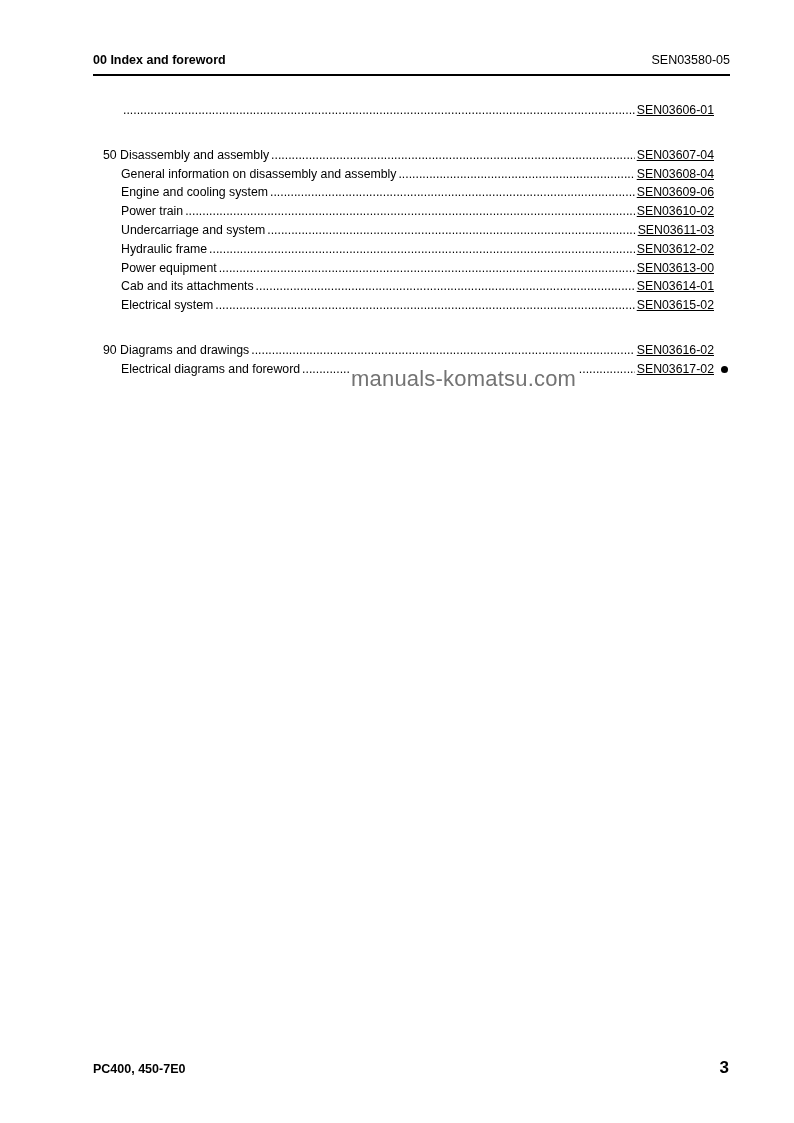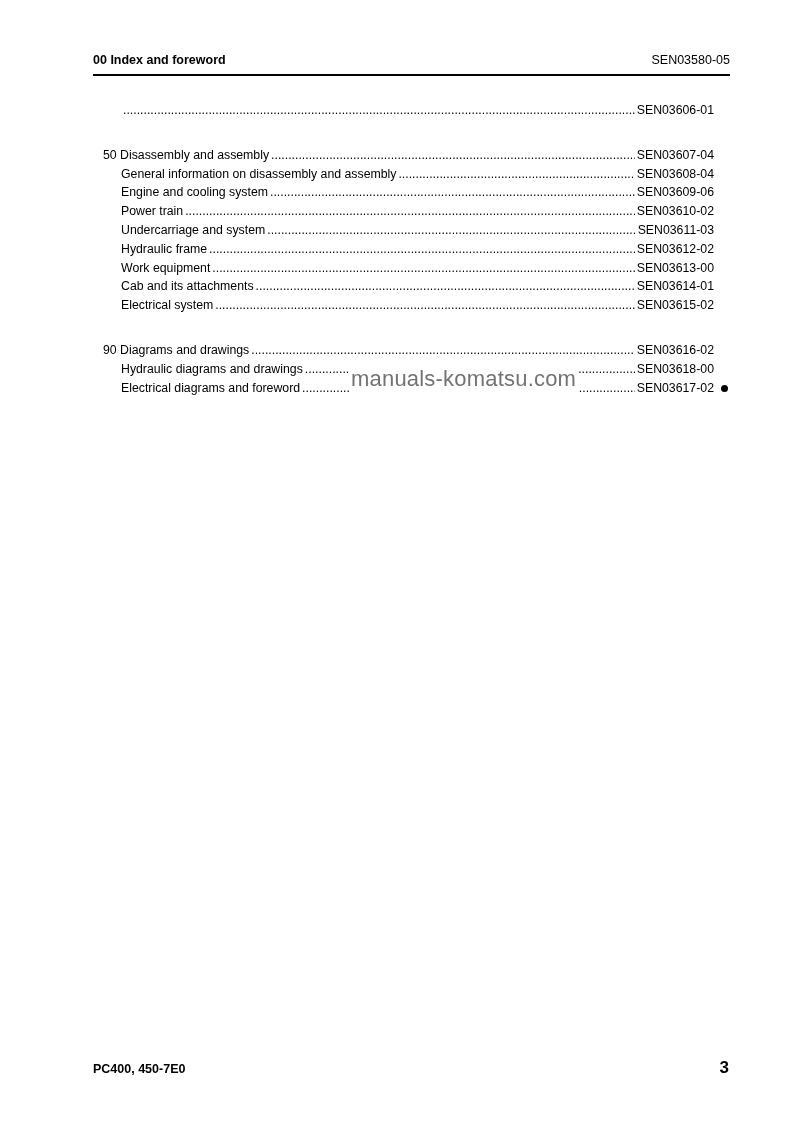--- a/index.html
+++ b/index.html
@@ -9,21 +9,21 @@
   .header .left { position:absolute; left:0; top:0; font-size:12.5px; font-weight:bold; }
   .header .right { position:absolute; right:0; top:0; font-size:12.5px; font-weight:normal; }
   .rule { position:absolute; left:93px; top:74px; width:637px; height:0; border-top:2px solid #000; }
   .toc { position:absolute; left:103px; top:101px; width:611px; font-size:12.3px; }
   .row { position:relative; height:18.8px; line-height:18.8px; display:flex; align-items:baseline; white-space:nowrap; }
   .row.sub { padding-left:18px; }
   .row.gap { margin-top:26px;text-align:center; }
   .row .title { flex:0 0 auto; }
   .row .leader { flex:1 1 auto; overflow:hidden; margin:0 2px; }
   .row .leader::before { content:"................................................................................................................................................................................................................"; letter-spacing:0; }
-  .row .code { flex:0 0 auto; }
+  .row .code { flex:0 0 auto;text-decoration:underline; }
   .bullet { position:absolute; right:-14px; top:6px; width:7px; height:7px; border-radius:50%; background:#000; }
   .watermark { position:absolute; left:349px; top:366px; font-size:22px; color:#737373; background:#fff; padding:0 2px; letter-spacing:0.2px; }
   .footer-left { position:absolute; left:93px; top:1062px; font-size:12.5px; font-weight:bold; }
   .footer-right { position:absolute; right:65px; top:1058px; font-size:17px; font-weight:bold; }
 </style>
 </head>
 <body>
 
 <div class="header">
   <span class="left">00 Index and foreword</span>
@@ -61,46 +61,41 @@
     <span class="title">Undercarriage and system</span>
     <span class="leader"></span>
     <span class="code">SEN03611-03</span>
   </div>
   <div class="row sub">
     <span class="title">Hydraulic frame</span>
     <span class="leader"></span>
     <span class="code">SEN03612-02</span>
   </div>
   <div class="row sub">
-    <span class="title">Work equipment</span>
+    <span class="title">Power equipment</span>
     <span class="leader"></span>
     <span class="code">SEN03613-00</span>
   </div>
   <div class="row sub">
     <span class="title">Cab and its attachments</span>
     <span class="leader"></span>
     <span class="code">SEN03614-01</span>
   </div>
   <div class="row sub">
     <span class="title">Electrical system</span>
     <span class="leader"></span>
     <span class="code">SEN03615-02</span>
   </div>
 
   <div class="row gap">
     <span class="title">90 Diagrams and drawings</span>
     <span class="leader"></span>
     <span class="code">SEN03616-02</span>
   </div>
   <div class="row sub">
-    <span class="title">Hydraulic diagrams and drawings</span>
-    <span class="leader"></span>
-    <span class="code">SEN03618-00</span>
-  </div>
-  <div class="row sub">
     <span class="title">Electrical diagrams and foreword</span>
     <span class="leader"></span>
     <span class="code">SEN03617-02</span>
     <span class="bullet"></span>
   </div>
 </div>
 
 <div class="watermark">manuals-komatsu.com</div>
 
 <div class="footer-left">PC400, 450-7E0</div>

